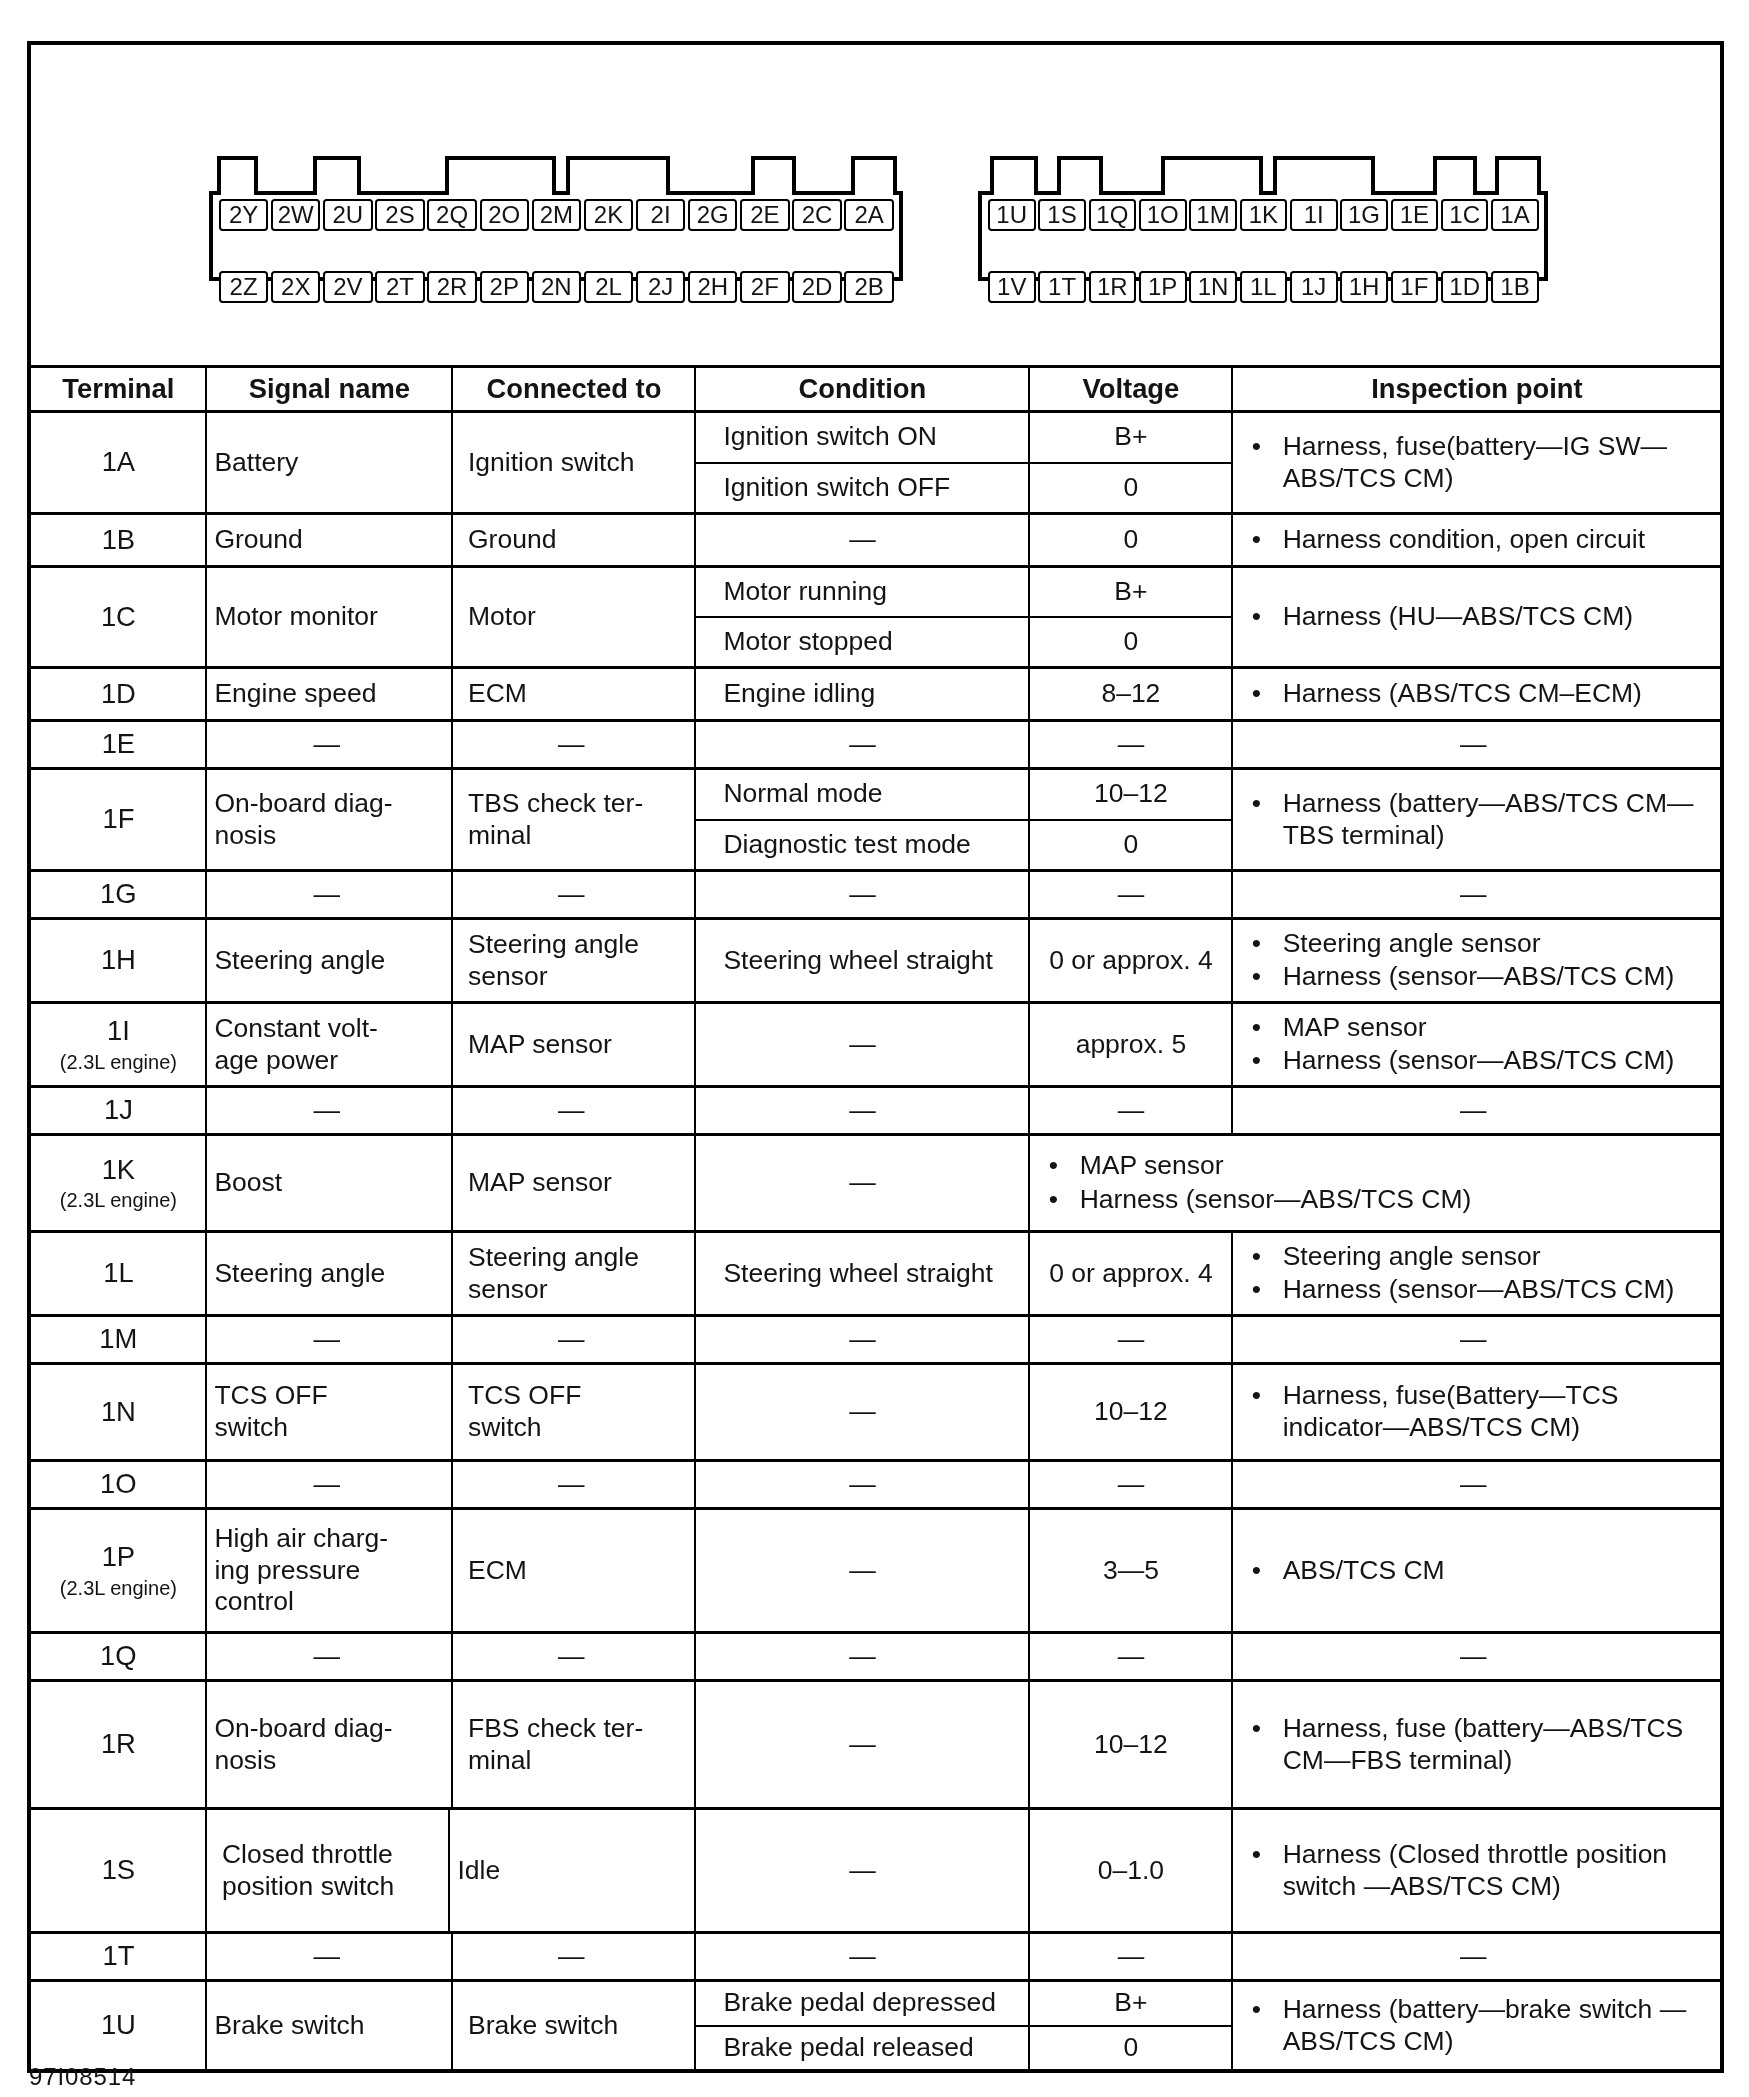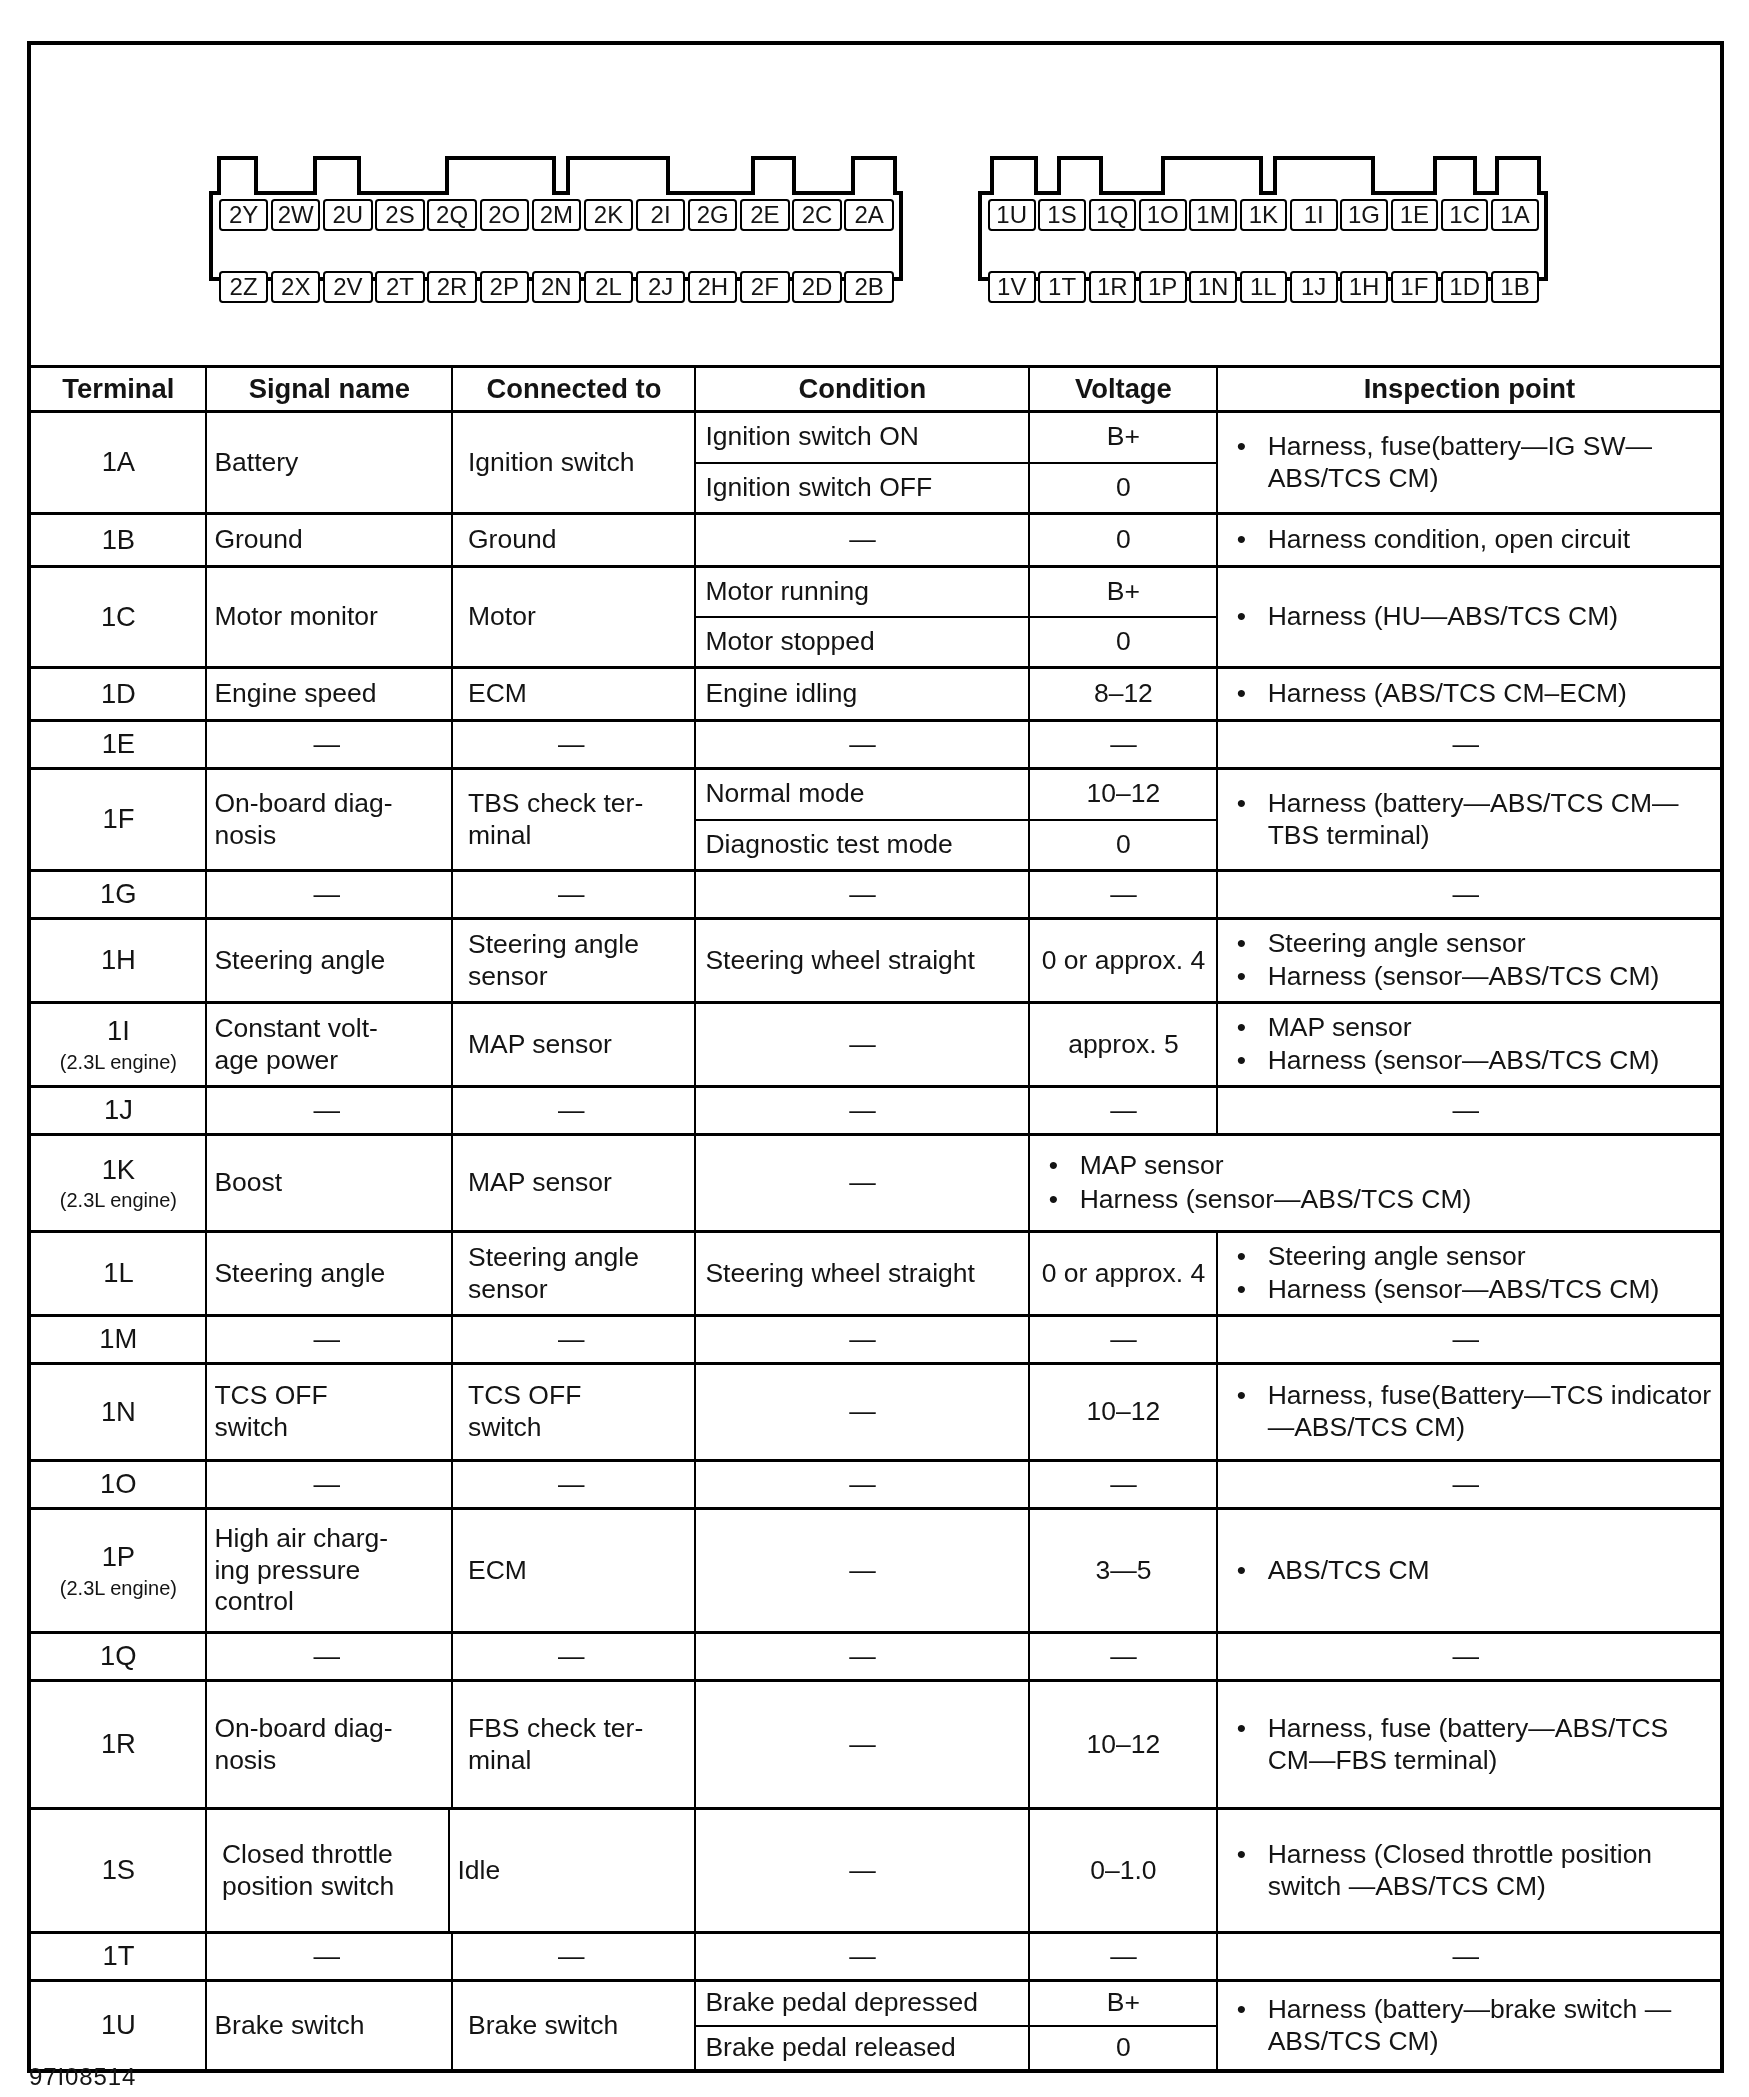--- a/index.html
+++ b/index.html
@@ -19,30 +19,30 @@
   .tbl{border-top:3.7px solid #000;box-sizing:border-box;}
   .row{display:flex;align-items:stretch;box-sizing:border-box;}
   .row-data{border-top:3.7px solid #000;}
   .row-header{height:42px;}
   .cell{display:flex;align-items:center;box-sizing:border-box;font-size:26.5px;line-height:1.2;}
   .cell + .cell{border-left:2.7px solid #000;}
   .c-term{width:174px;flex:none;flex-direction:column;justify-content:center;text-align:center;}
   .c-sig{width:246px;flex:none;padding-left:7px;padding-right:5.5px;white-space:pre-line;}
   .c-con{width:243px;flex:none;padding-left:14.6px;padding-right:5.5px;white-space:pre-line;}
   .c-cond{width:334px;flex:none;}
-  .c-volt{width:188px;flex:none;justify-content:center;}
+  .c-volt{width:203px;flex:none;justify-content:center;}
   .c-insp{flex:1;padding-left:14.6px;padding-right:7.3px;}
   .dashcell{justify-content:center !important;padding-left:0 !important;text-align:center;}
   .row-header .cell{justify-content:center;font-weight:bold;font-size:27.4px;padding:0;text-align:right;}
   .term-id{font-size:27.4px;}
   .term-note{font-size:20px;margin-top:1.8px;}
   .stack{flex-direction:column;align-items:stretch;padding:0;}
   .sub{flex:1;display:flex;align-items:center;box-sizing:border-box;}
   .sub-divided{border-bottom:2.7px solid #000;}
-  .cond-sub{padding-left:9px;}
+  .cond-sub{padding-left:27px;}
   .cond-sub.center{justify-content:center;padding-left:0;}
   .volt-sub{justify-content:center;}
   .insp-list{display:flex;flex-direction:column;gap:1.8px;width:100%;}
   .insp-line{display:flex;align-items:flex-start;}
   .bullet{width:31px;flex:none;text-align:left;padding-left:3.7px;}
   .insp-txt{flex:1;}
   .footer-code{position:absolute;left:29px;top:2063px;font-size:24px;letter-spacing:0.9px;}
 </style>
 </head>
 <body>

